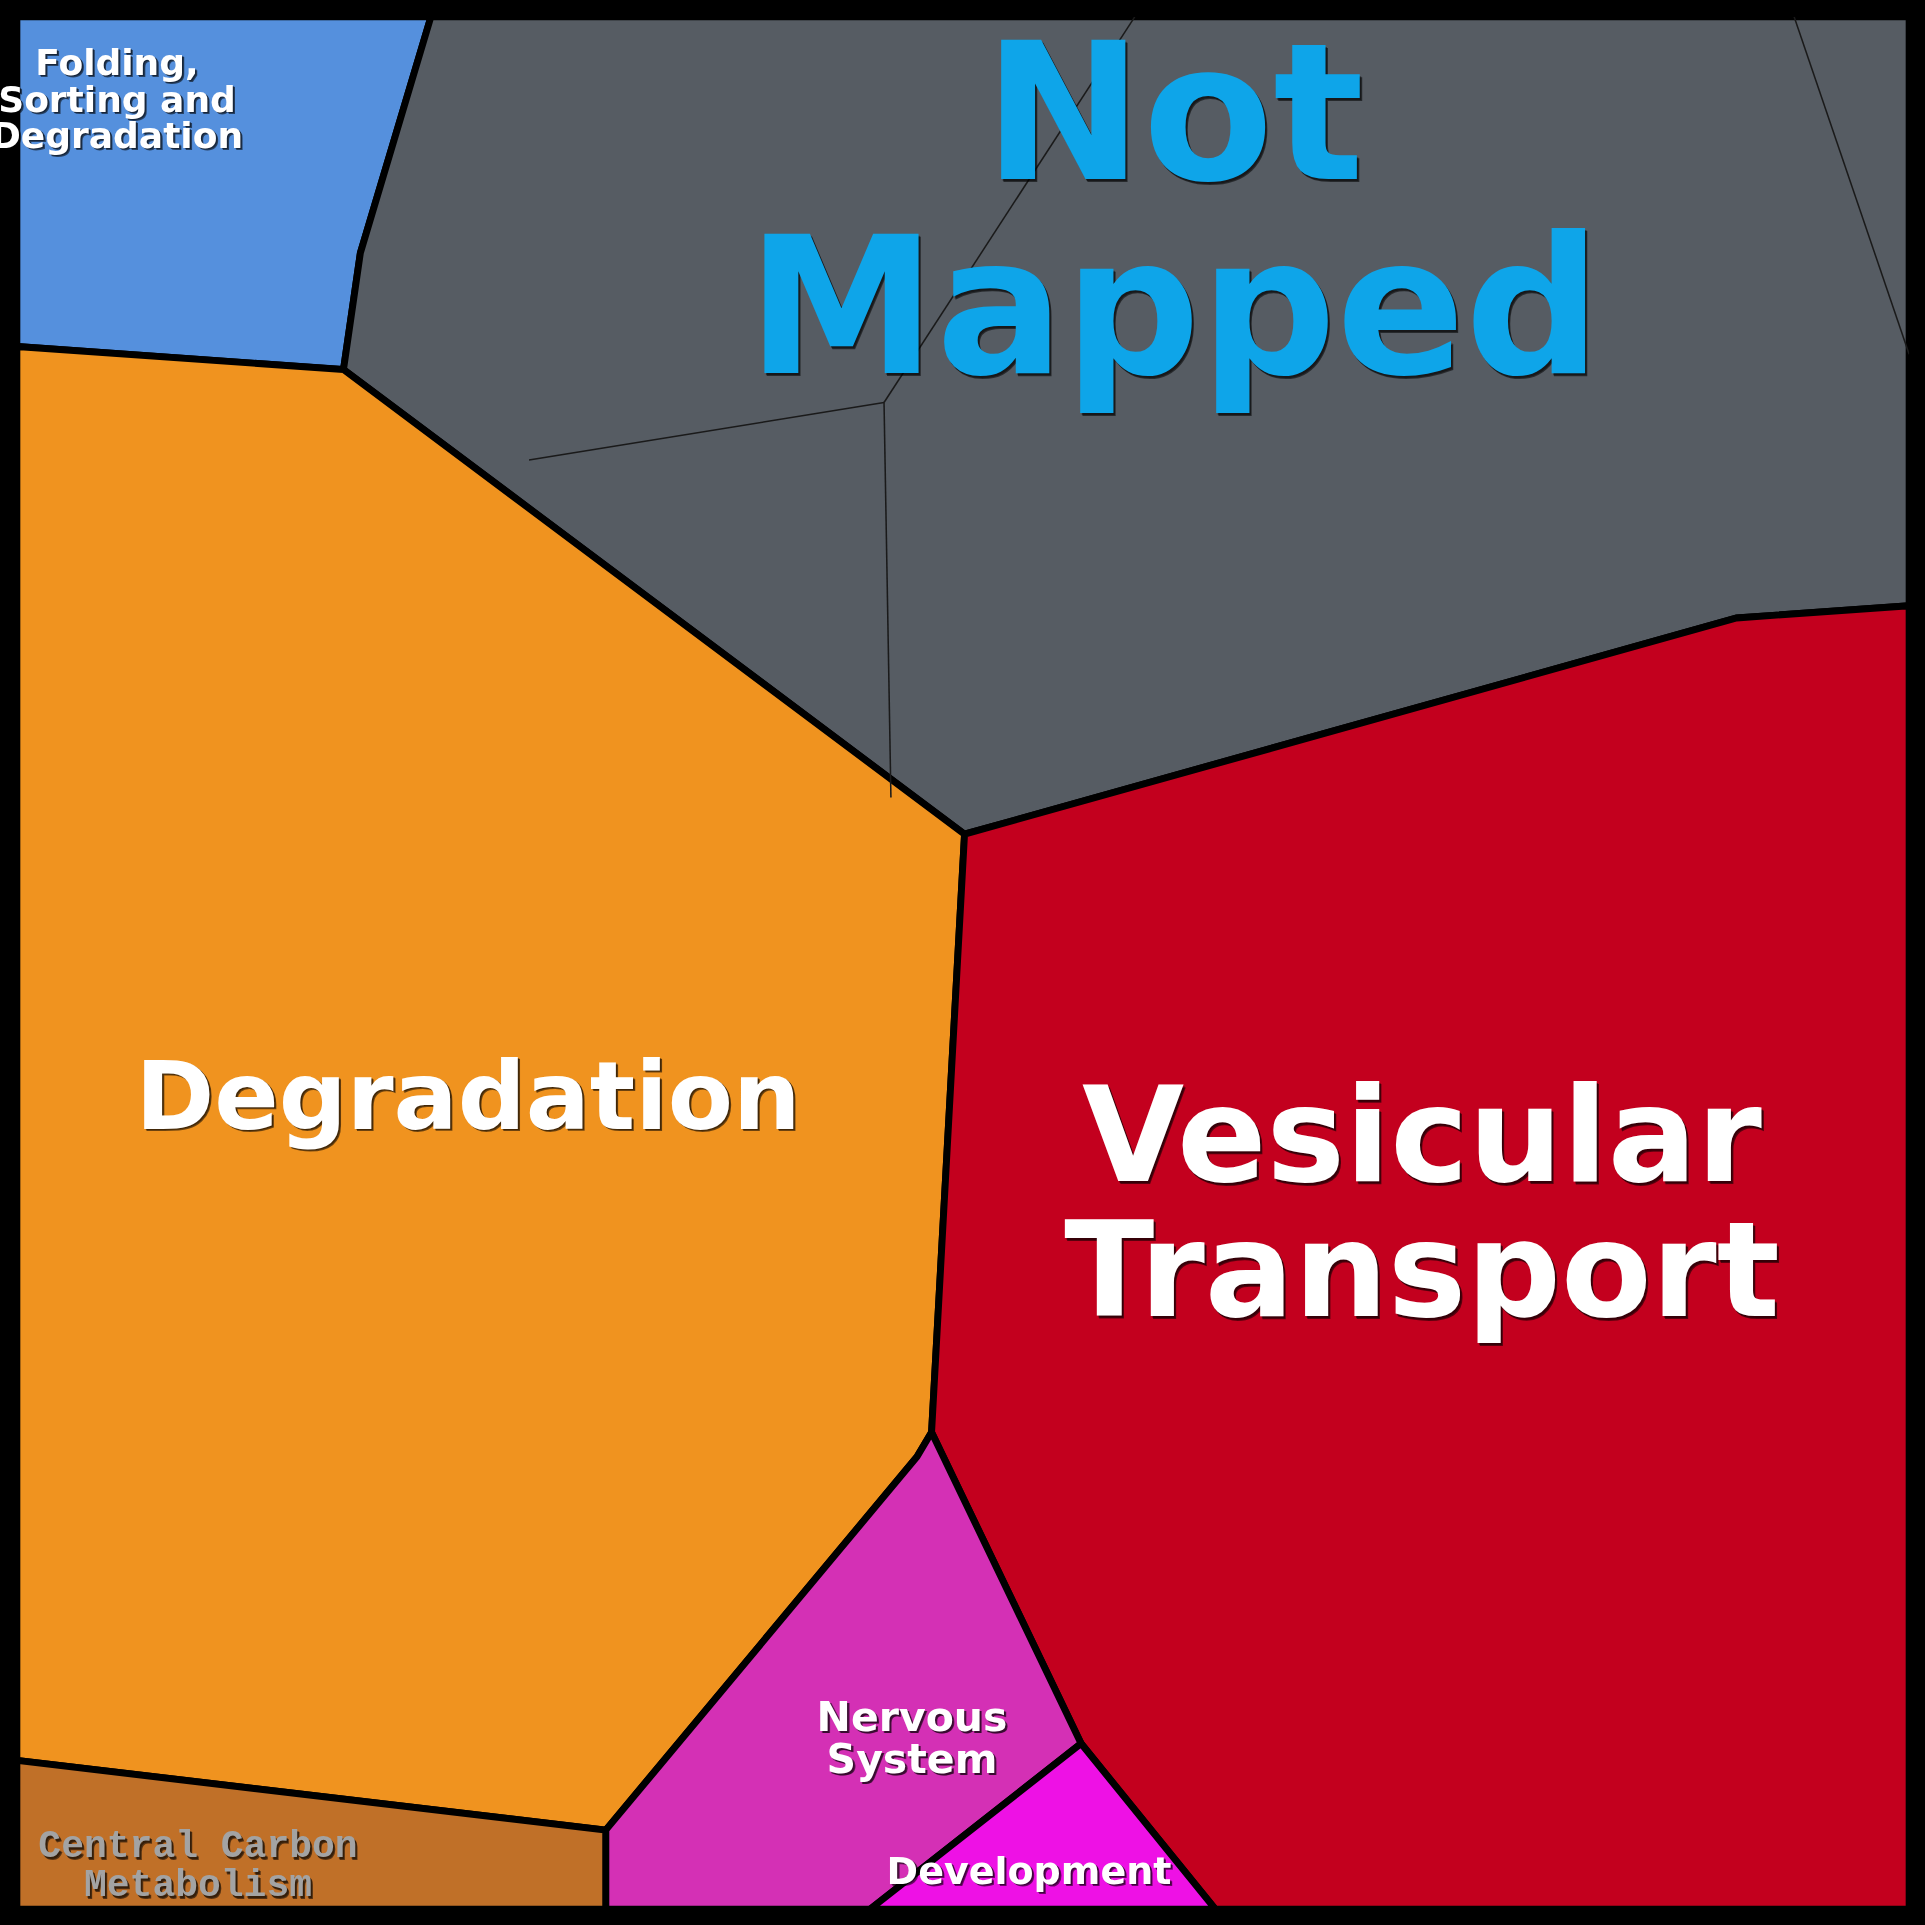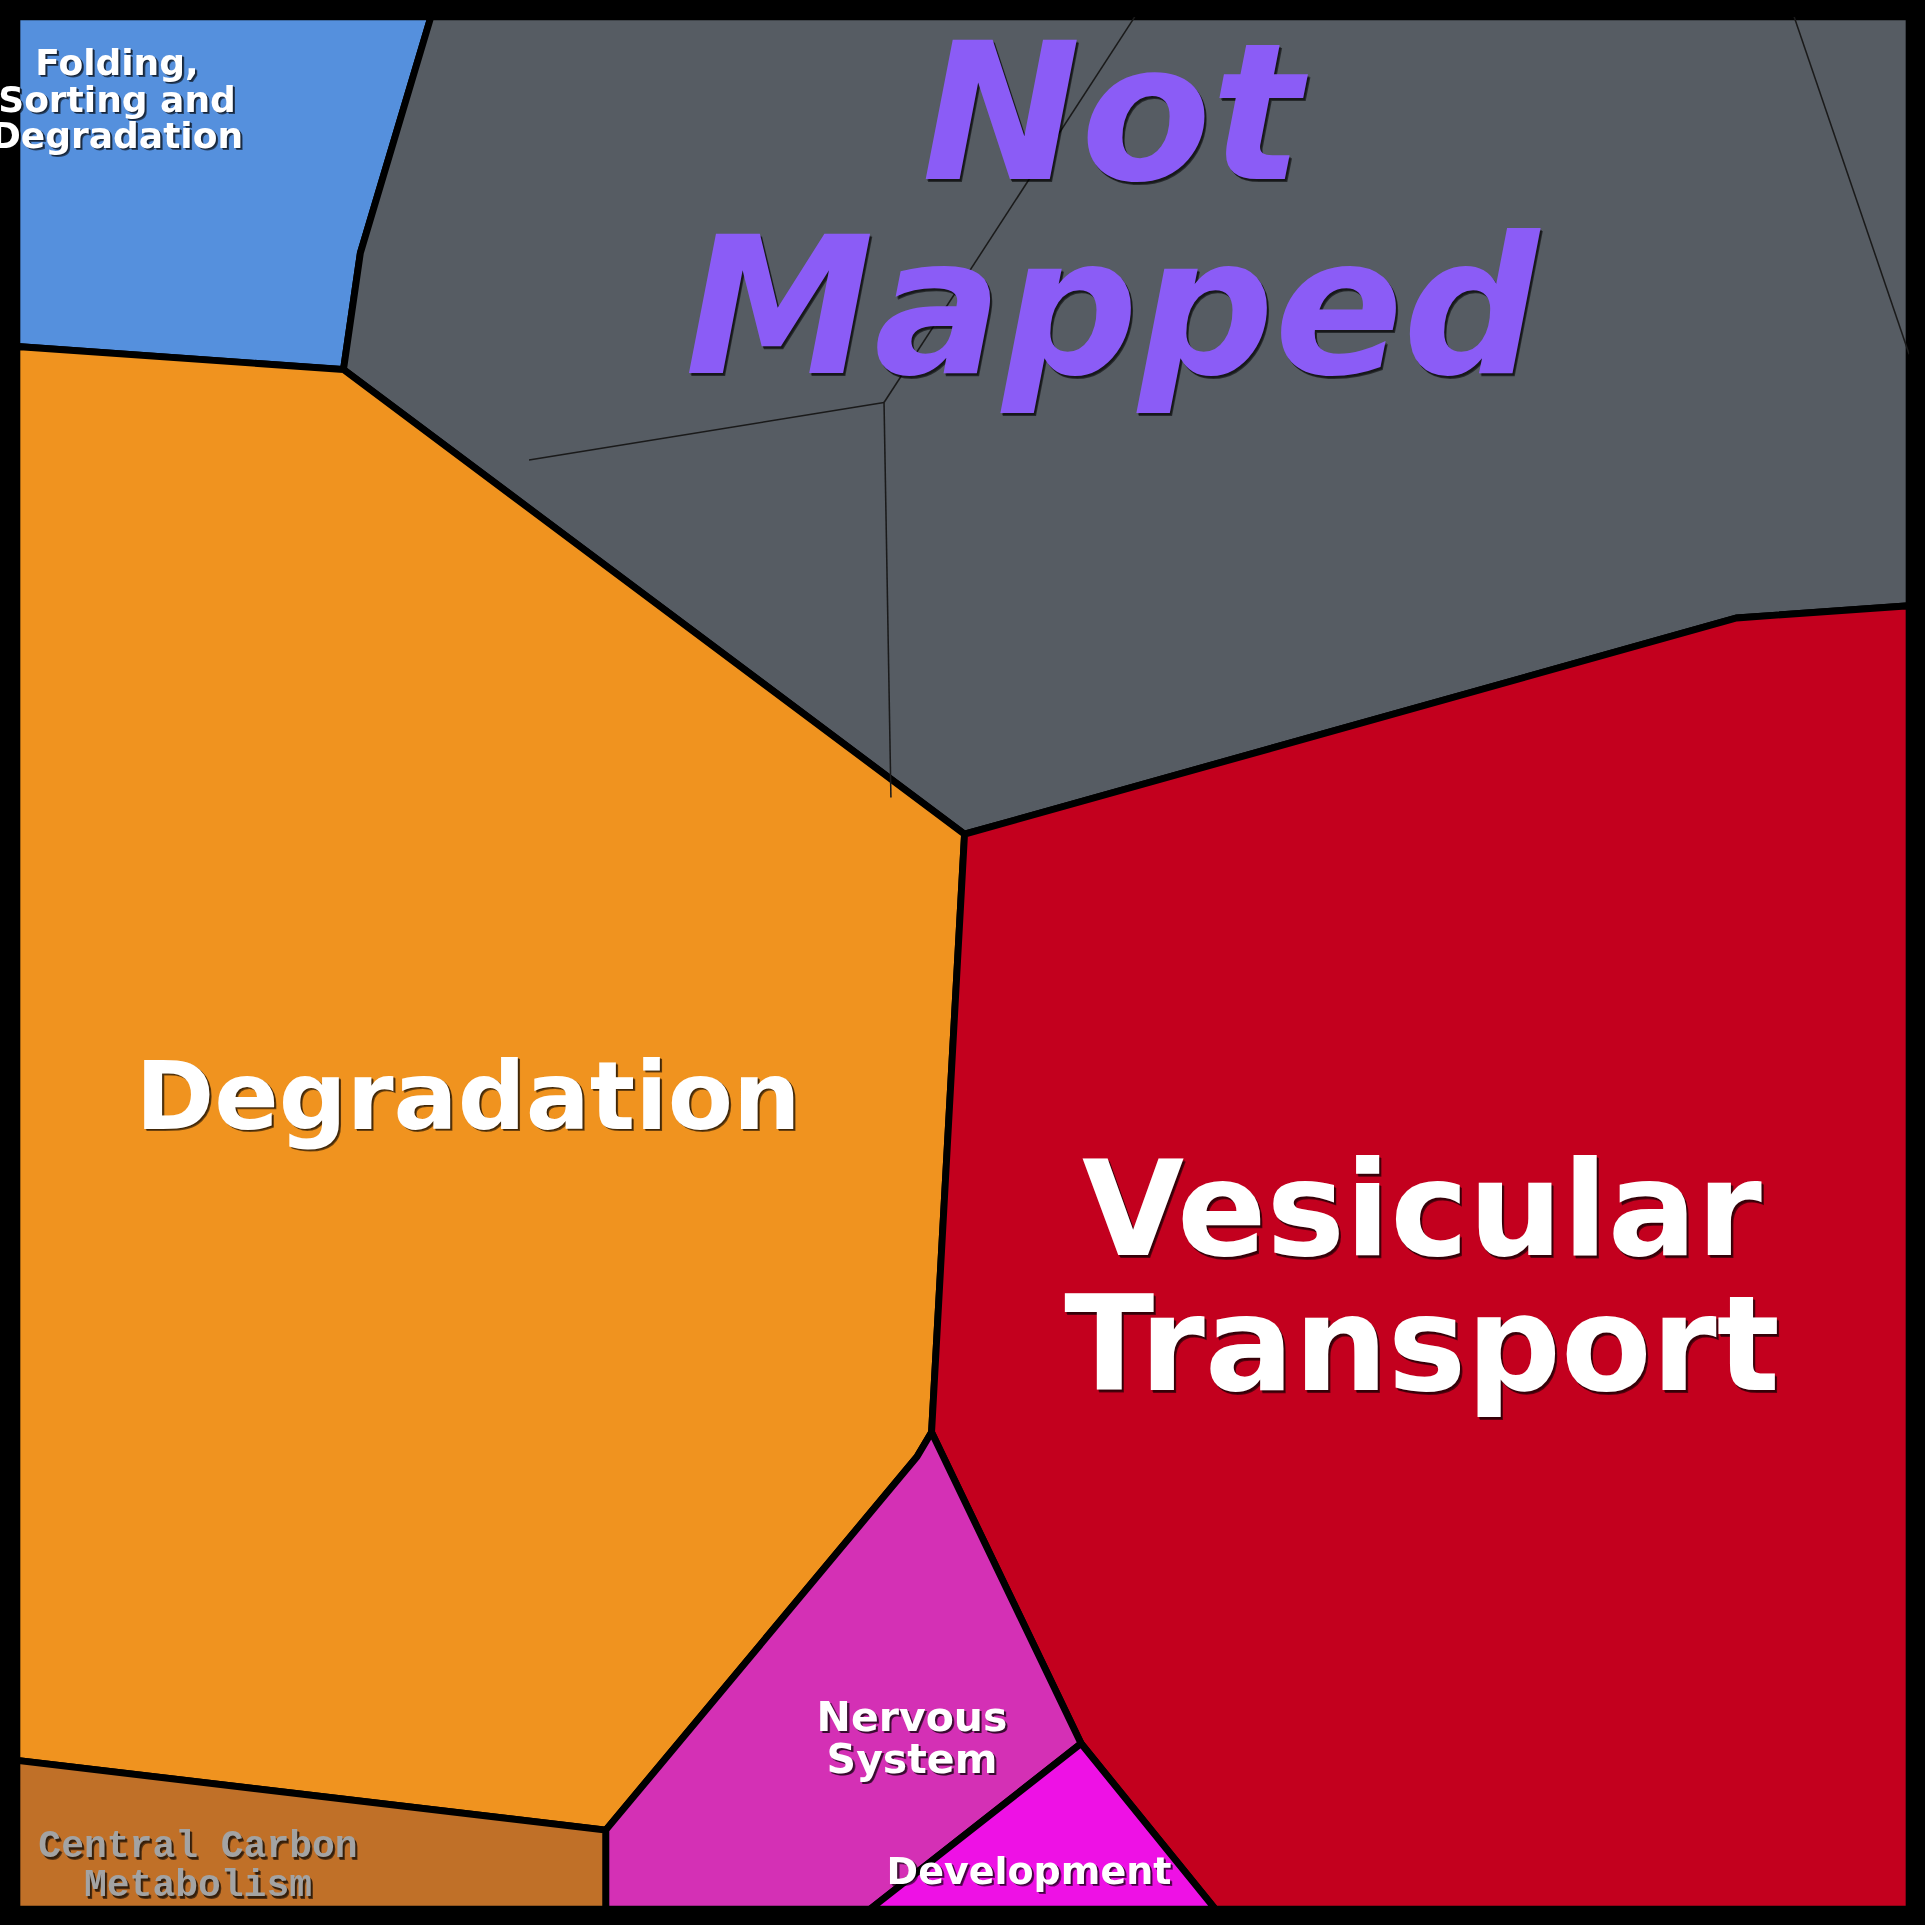--- a/index.html
+++ b/index.html
@@ -59,24 +59,24 @@
         <path d="M 1153,525 L 690,600" fill="none" stroke="#1a1a1a" stroke-width="2"></path>
         <path d="M 1153,525 L 1162,1040" fill="none" stroke="#1a1a1a" stroke-width="2"></path>
         <path d="M 2340,22 L 2490,462" fill="none" stroke="#1a1a1a" stroke-width="2"></path>
       </g>
     <rect x="11" y="11" width="2490" height="2490" fill="none" stroke="#000000" stroke-width="22"></rect>
   </svg>
   <div id="labels-layer">
       <div class="cell-label" style="left: 117px; top: 100px; font-size: 36px; color: rgb(255, 255, 255);">Folding,
 Sorting and
 Degradation</div>
-      <div class="cell-label" style="left: 1112px; top: 211px; font-size: 190px; color: #8b5cf6; font-style: italic;">Not
+      <div class="cell-label" style="left: 1174px; top: 211px; font-size: 190px; color: #0ea5e9;">Not
 Mapped</div>
       <div class="cell-label" style="left: 468px; top: 1096px; font-size: 95px; color: rgb(255, 255, 255);">Degradation</div>
-      <div class="cell-label" style="left: 1422px; top: 1277px; font-size: 132px; color: rgb(255, 255, 255);">Vesicular
+      <div class="cell-label" style="left: 1422px; top: 1203px; font-size: 132px; color: rgb(255, 255, 255);">Vesicular
 Transport</div>
       <div class="cell-label" style="left: 912px; top: 1739px; font-size: 41px; color: rgb(255, 255, 255);">Nervous
 System</div>
       <div class="cell-label" style="left: 198px; top: 1867px; font-size: 38px; color: #a3a3a3; font-family: Liberation Mono, monospace;">Central Carbon
 Metabolism</div>
       <div class="cell-label" style="left: 1020px; top: 1871px; font-size: 38px; color: rgb(255, 255, 255); margin-left: 9px;">Development</div>
     </div>
 </div>
 
 

